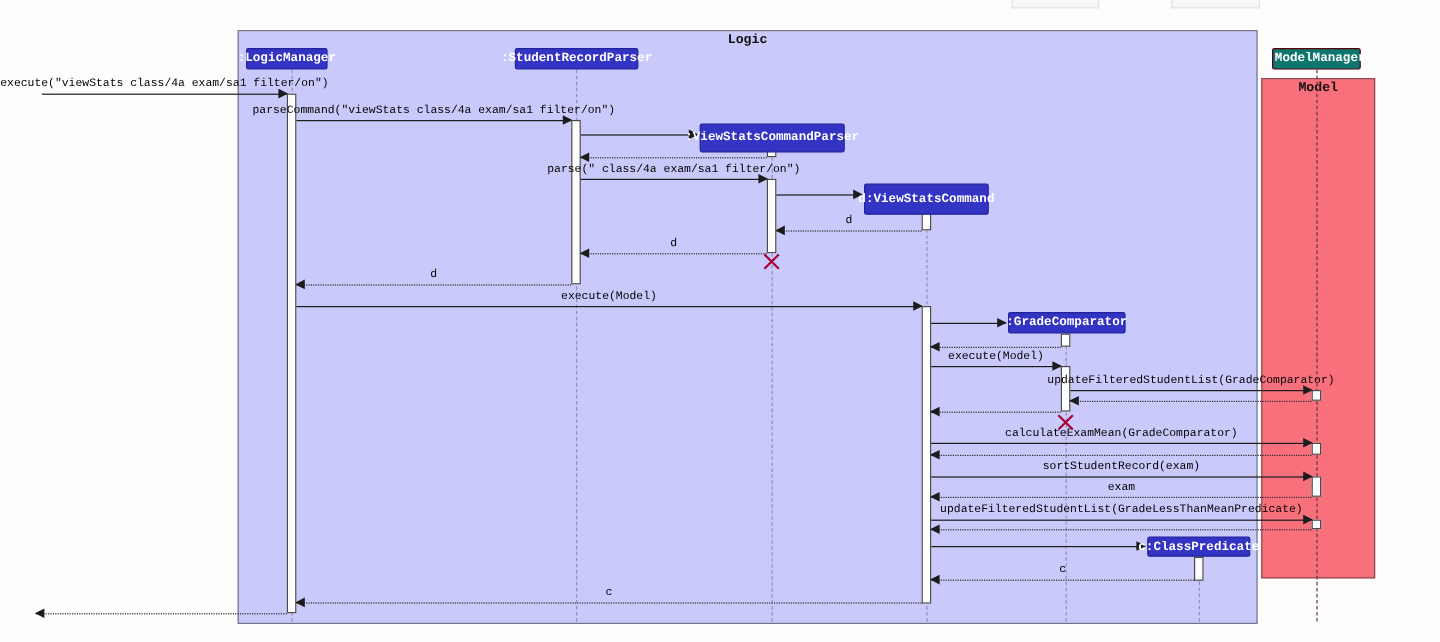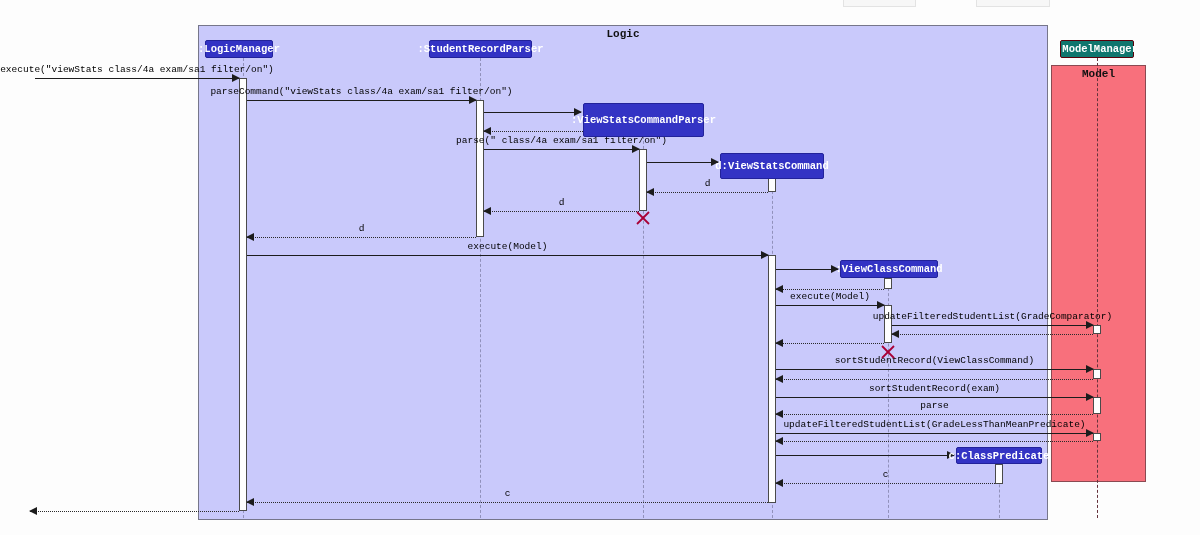--- a/index.html
+++ b/index.html
@@ -126,35 +126,35 @@
       <div class="line line-dotted"></div>
       <div class="ah ah-left"></div>
     </div>
     <div class="msg" style="left: 776px; top: 343px; width: 108px;">
       <div class="line line-dotted"></div>
       <div class="ah ah-left"></div>
     </div>
     <div class="msg" style="left: 776px; top: 369px; width: 317px;">
       <div class="line line-solid"></div>
       <div class="ah ah-right"></div>
-      <div class="mlabel">sortStudentRecord(ViewClassCommand)</div>
+      <div class="mlabel">calculateExamMean(GradeComparator)</div>
     </div>
     <div class="msg" style="left: 776px; top: 379px; width: 317px;">
       <div class="line line-dotted"></div>
       <div class="ah ah-left"></div>
     </div>
     <div class="msg" style="left: 776px; top: 397px; width: 317px;">
       <div class="line line-solid"></div>
       <div class="ah ah-right"></div>
       <div class="mlabel">sortStudentRecord(exam)</div>
     </div>
     <div class="msg" style="left: 776px; top: 414px; width: 317px;">
       <div class="line line-dotted"></div>
       <div class="ah ah-left"></div>
-      <div class="mlabel">parse</div>
+      <div class="mlabel">exam</div>
     </div>
     <div class="msg" style="left: 776px; top: 433px; width: 317px;">
       <div class="line line-solid"></div>
       <div class="ah ah-right"></div>
       <div class="mlabel">updateFilteredStudentList(GradeLessThanMeanPredicate)</div>
     </div>
     <div class="msg" style="left: 776px; top: 441px; width: 317px;">
       <div class="line line-dotted"></div>
       <div class="ah ah-left"></div>
     </div>
@@ -179,18 +179,18 @@
     <div class="destroy" style="left: 635px; top: 210px; width: 16px; height: 16px;"><svg width="16" height="16" viewBox="0 0 16 16">
         <line x1="2" y1="2" x2="14" y2="14" stroke="#A80036" stroke-width="1.8"></line>
         <line x1="14" y1="2" x2="2" y2="14" stroke="#A80036" stroke-width="1.8"></line>
       </svg></div>
     <div class="destroy" style="left: 880px; top: 344px; width: 16px; height: 16px;"><svg width="16" height="16" viewBox="0 0 16 16">
         <line x1="2" y1="2" x2="14" y2="14" stroke="#A80036" stroke-width="1.8"></line>
         <line x1="14" y1="2" x2="2" y2="14" stroke="#A80036" stroke-width="1.8"></line>
       </svg></div>
     <div class="pbox" style="left: 205px; top: 40px; width: 68px; height: 18px; background: rgb(51, 51, 196); border-color: rgb(34, 34, 154); color: rgb(255, 255, 255);">:LogicManager</div>
     <div class="pbox" style="left: 429px; top: 40px; width: 103px; height: 18px; background: rgb(51, 51, 196); border-color: rgb(34, 34, 154); color: rgb(255, 255, 255);">:StudentRecordParser</div>
-    <div class="pbox" style="left: 583px; top: 103px; width: 121px; height: 34px; background: rgb(51, 51, 196); border-color: rgb(34, 34, 154); color: rgb(255, 255, 255);">:ViewStatsCommandParser</div>
+    <div class="pbox" style="left: 583px; top: 103px; width: 121px; height: 24px; background: rgb(51, 51, 196); border-color: rgb(34, 34, 154); color: rgb(255, 255, 255);">:ViewStatsCommandParser</div>
     <div class="pbox" style="left: 720px; top: 153px; width: 104px; height: 26px; background: rgb(51, 51, 196); border-color: rgb(34, 34, 154); color: rgb(255, 255, 255);">d:ViewStatsCommand</div>
-    <div class="pbox" style="left: 840px; top: 260px; width: 98px; height: 18px; background: rgb(51, 51, 196); border-color: rgb(34, 34, 154); color: rgb(255, 255, 255);">:ViewClassCommand</div>
+    <div class="pbox" style="left: 840px; top: 260px; width: 98px; height: 18px; background: rgb(51, 51, 196); border-color: rgb(34, 34, 154); color: rgb(255, 255, 255);">:GradeComparator</div>
     <div class="pbox" style="left: 956px; top: 447px; width: 86px; height: 17px; background: rgb(51, 51, 196); border-color: rgb(34, 34, 154); color: rgb(255, 255, 255);">c:ClassPredicate</div>
     <div class="pbox" style="left: 1060px; top: 40px; width: 74px; height: 18px; background: #0f766e; border-color: rgb(90, 0, 10); color: rgb(255, 255, 255);">:ModelManager</div>
   </div>
 
 </body></html>

